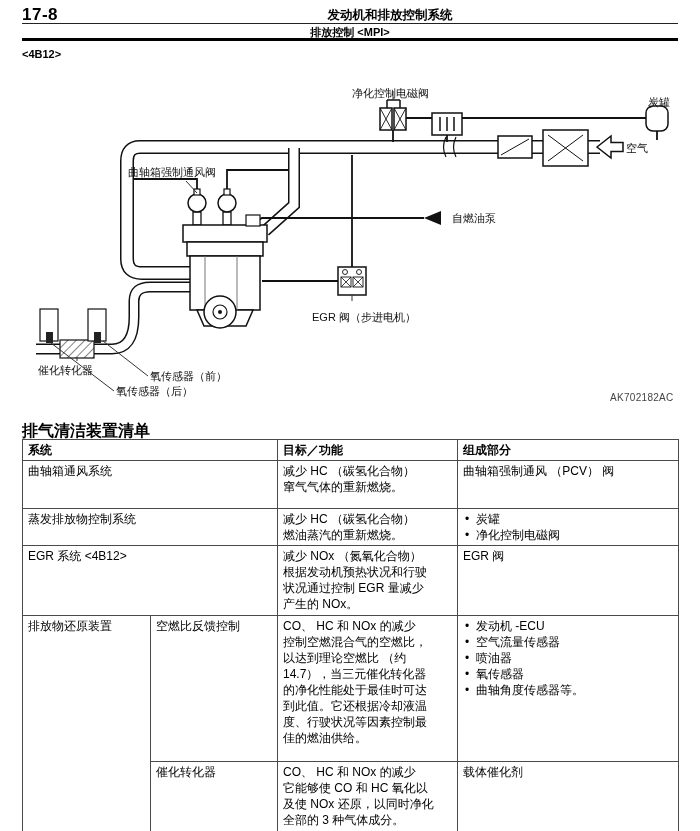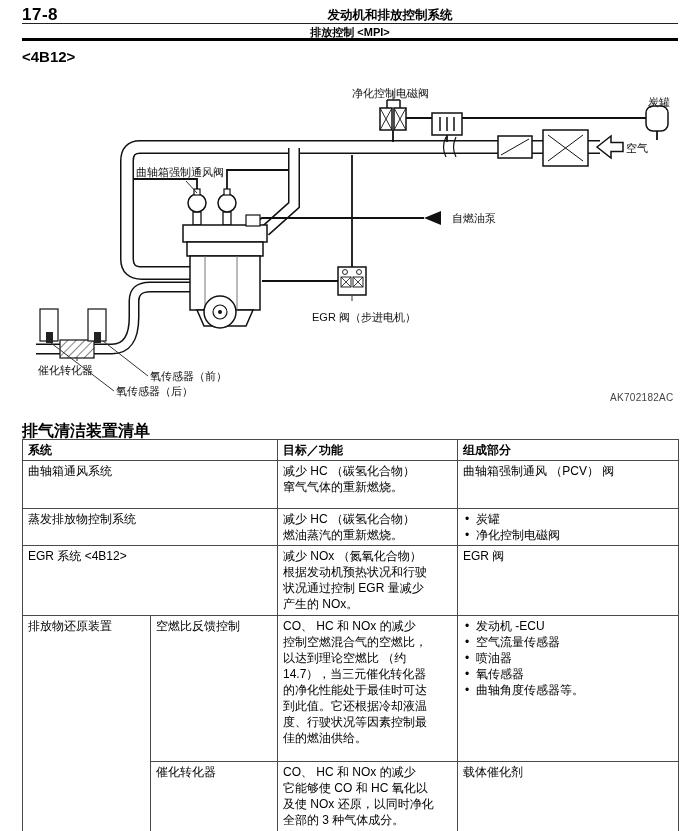--- a/index.html
+++ b/index.html
@@ -4,21 +4,21 @@
 <style>
   html,body{margin:0;padding:0;background:#fff;}
   .page{position:relative;width:700px;height:831px;background:#fff;overflow:hidden;
         font-family:"Liberation Sans", sans-serif;color:#000;border-radius:8px;}
   .abs{position:absolute;}
   .pagenum{left:22px;top:5px;font-size:17px;font-weight:bold;letter-spacing:0.5px;}
   .doc-title{left:0;top:7px;width:100%;text-align:center;font-size:12.5px;font-weight:bold;margin-left:40px;}
   .doc-subtitle{left:0;top:25px;width:100%;text-align:center;font-size:11px;font-weight:bold;}
   .rule-thin{left:22px;top:23px;width:656px;height:1px;background:#222;}
   .rule-thick{left:22px;top:38px;width:656px;height:2.5px;background:#000;}
-  .variant{left:22px;top:48px;font-size:15px;font-weight:bold;}
+  .variant{left:22px;top:48px;font-size:11px;font-weight:bold;}
   .diagram-svg{left:0;top:85px;}
   .dlabel{position:absolute;font-size:11px;color:#111;white-space:nowrap;}
   .figcode{position:absolute;font-size:10px;color:#444;letter-spacing:0.3px;}
   .tbl-caption{left:22px;top:421px;font-size:16px;font-weight:bold;}
   table.spec{position:absolute;left:22px;top:439px;width:656px;border-collapse:collapse;
              table-layout:fixed;font-size:12px;}
   table.spec td,table.spec th{border:1px solid #4a4a4a;vertical-align:top;text-align:left;
              padding:2px 5px;line-height:16px;font-weight:normal;}
   table.spec th{font-weight:bold;}
   .prewrap{white-space:pre-line;}
@@ -160,21 +160,21 @@
       <path d="M352,210 V216"></path>
       <path d="M77,276 V272"></path>
       <path d="M148,291 L103,256"></path>
       <path d="M114,306 L51,258"></path>
     </g>
   </svg>
 
   <div class="dlabel" style="left:352px;top:86px;">净化控制电磁阀</div>
   <div class="dlabel" style="left:648px;top:95px;">炭罐</div>
   <div class="dlabel" style="left:626px;top:141px;">空气</div>
-  <div class="dlabel" style="left:136px;top:165px;">曲轴箱强制通风阀</div>
+  <div class="dlabel" style="left:128px;top:165px;">曲轴箱强制通风阀</div>
   <div class="dlabel" style="left:452px;top:211px;">自燃油泵</div>
   <div class="dlabel" style="left:312px;top:302px;margin-top:8px;">EGR 阀（步进电机）</div>
   <div class="dlabel" style="left:38px;top:363px;">催化转化器</div>
   <div class="dlabel" style="left:150px;top:369px;">氧传感器（前）</div>
   <div class="dlabel" style="left:116px;top:384px;">氧传感器（后）</div>
   <div class="figcode" style="left:610px;top:392px;">AK702182AC</div>
 
   <div class="abs tbl-caption">排气清洁装置清单</div>
 
   <table class="spec">

